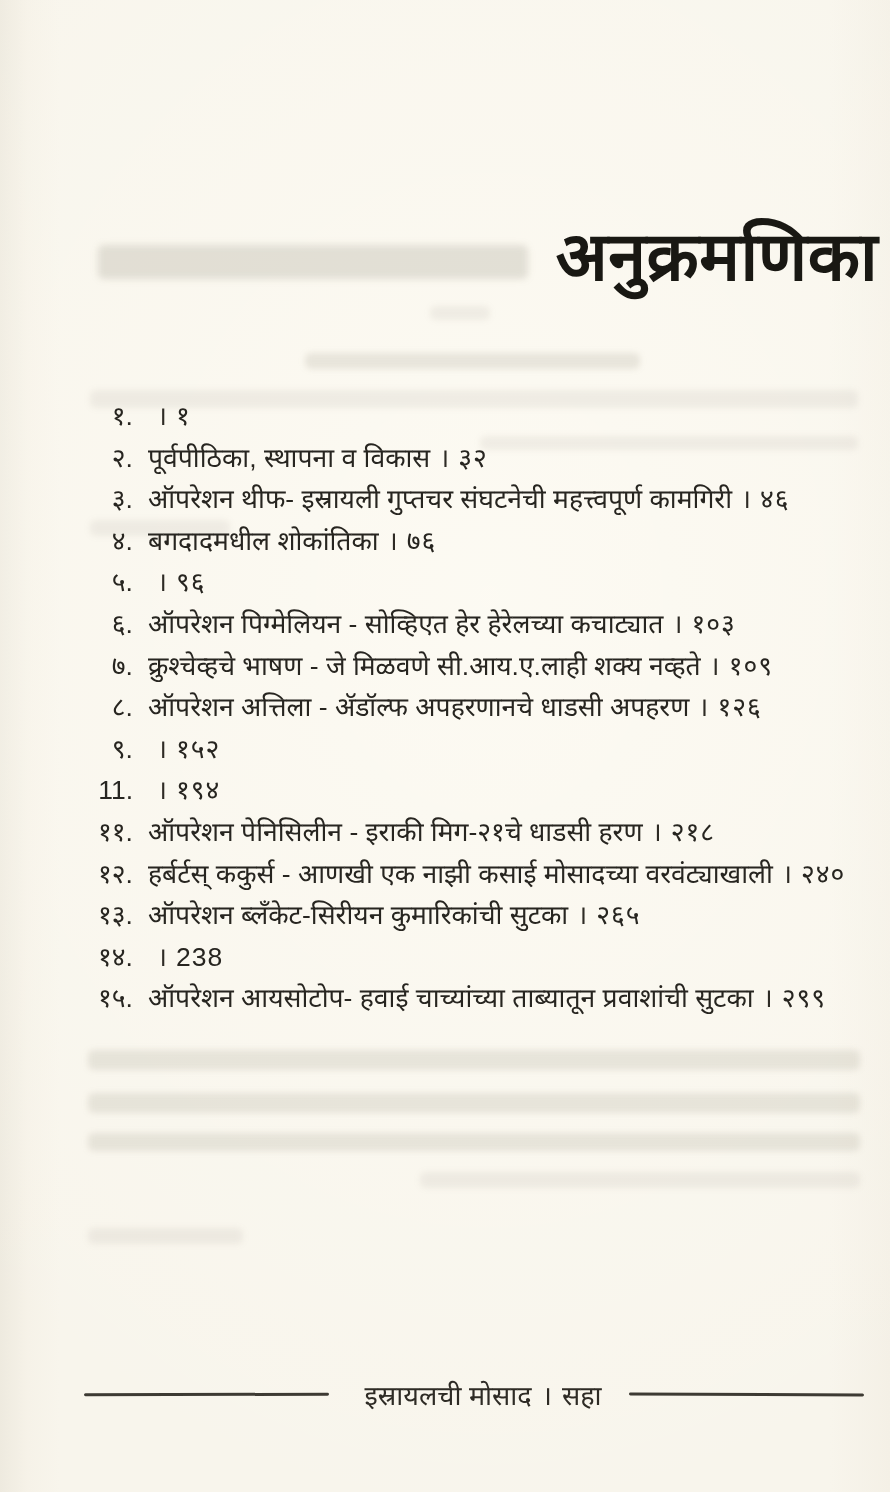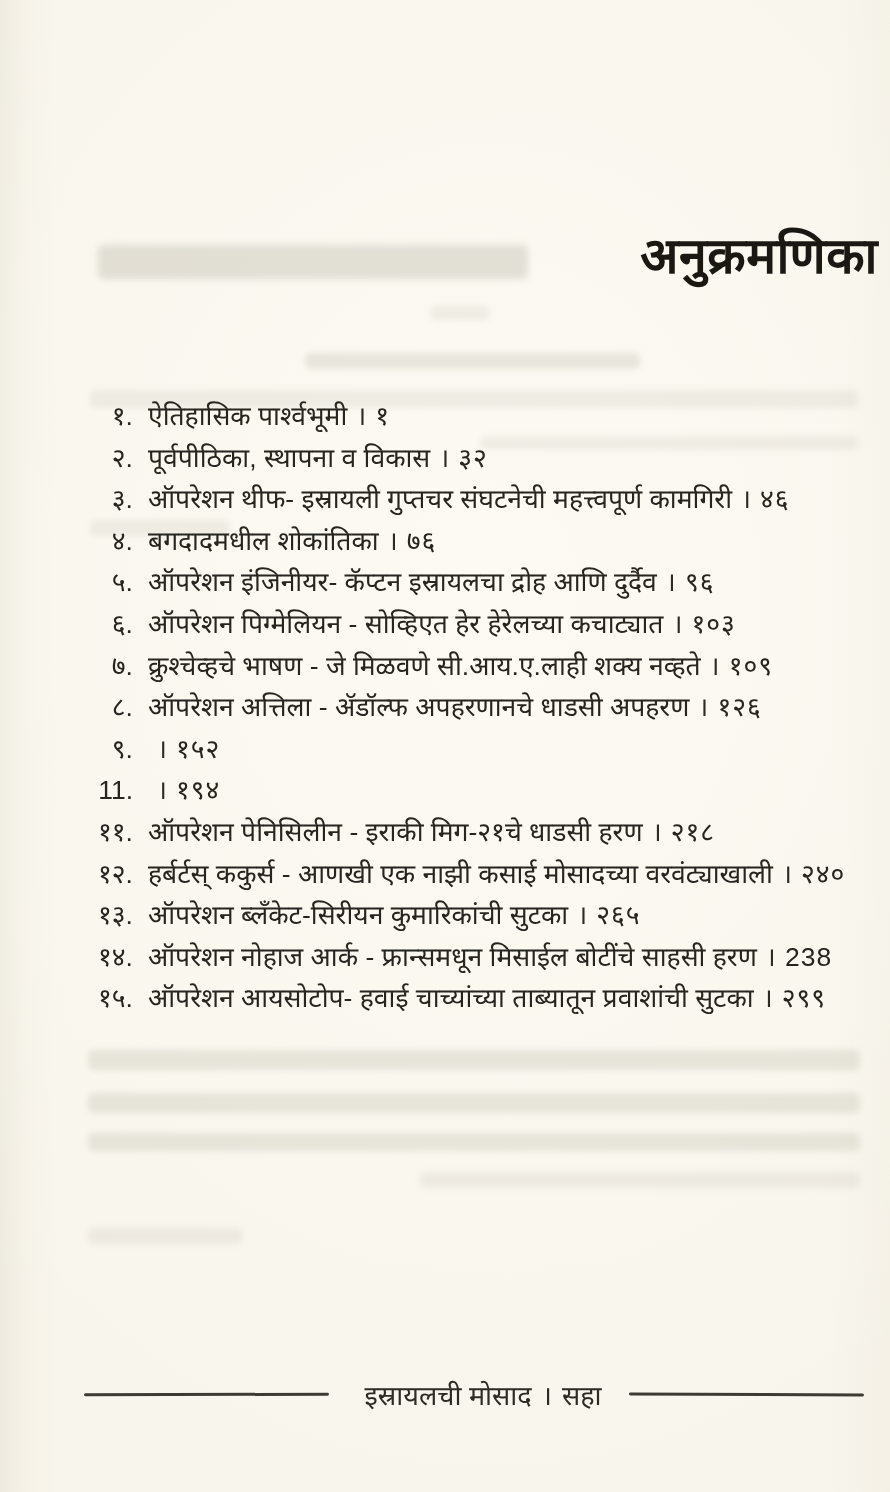--- a/index.html
+++ b/index.html
@@ -20,21 +20,21 @@
   .ghost{
     position:absolute;border-radius:6px;
     background:rgba(118,112,92,0.14);
     filter:blur(3px);
     pointer-events:none;
   }
   .ghost.bold{background:rgba(105,100,82,0.17);filter:blur(3.5px);}
   .ghost.faint{background:rgba(122,116,96,0.09);}
   .page-title{
     position:absolute;top:226px;right:12px;margin:0;
-    font-size:50px;line-height:60px;font-weight:bold;
+    font-size:68px;line-height:60px;font-weight:bold;
     color:#191813;letter-spacing:0.5px;white-space:nowrap;
   }
   .toc{
     position:absolute;top:399px;left:83px;right:8px;
     list-style:none;margin:0;padding:0;
   }
   .toc-row{
     display:flex;align-items:baseline;
     height:41.6px;
     font-size:26.5px;line-height:34px;
@@ -69,21 +69,20 @@
   <div class="ghost" style="top:1093px;left:88px;width:772px;height:20px;"></div>
   <div class="ghost" style="top:1133px;left:88px;width:772px;height:18px;"></div>
   <div class="ghost faint" style="top:1172px;left:420px;width:440px;height:16px;"></div>
   <div class="ghost faint" style="top:1228px;left:88px;width:155px;height:16px;"></div>
 
   <h1 class="page-title">अनुक्रमणिका</h1>
 
   <ol class="toc">
     <li class="toc-row">
       <span class="toc-num">१.</span>
-      <span class="toc-title">ऐतिहासिक पार्श्वभूमी</span>
       <span class="toc-sep">।</span>
       <span class="toc-page">१</span>
     </li>
 
     <li class="toc-row">
       <span class="toc-num">२.</span>
       <span class="toc-title">पूर्वपीठिका, स्थापना व विकास</span>
       <span class="toc-sep">।</span>
       <span class="toc-page">३२</span>
     </li>
@@ -97,21 +96,20 @@
 
     <li class="toc-row">
       <span class="toc-num">४.</span>
       <span class="toc-title">बगदादमधील शोकांतिका</span>
       <span class="toc-sep">।</span>
       <span class="toc-page">७६</span>
     </li>
 
     <li class="toc-row">
       <span class="toc-num">५.</span>
-      <span class="toc-title">ऑपरेशन इंजिनीयर- कॅप्टन इस्रायलचा द्रोह आणि दुर्दैव</span>
       <span class="toc-sep">।</span>
       <span class="toc-page">९६</span>
     </li>
 
     <li class="toc-row">
       <span class="toc-num">६.</span>
       <span class="toc-title">ऑपरेशन पिग्मेलियन - सोव्हिएत हेर हेरेलच्या कचाट्यात</span>
       <span class="toc-sep">।</span>
       <span class="toc-page">१०३</span>
     </li>
@@ -158,21 +156,20 @@
 
     <li class="toc-row">
       <span class="toc-num">१३.</span>
       <span class="toc-title">ऑपरेशन ब्लँकेट-सिरीयन कुमारिकांची सुटका</span>
       <span class="toc-sep">।</span>
       <span class="toc-page">२६५</span>
     </li>
 
     <li class="toc-row">
       <span class="toc-num">१४.</span>
-      <span class="toc-title">ऑपरेशन नोहाज आर्क - फ्रान्समधून मिसाईल बोटींचे साहसी हरण</span>
       <span class="toc-sep">।</span>
       <span class="toc-page">238</span>
     </li>
 
     <li class="toc-row">
       <span class="toc-num">१५.</span>
       <span class="toc-title">ऑपरेशन आयसोटोप- हवाई चाच्यांच्या ताब्यातून प्रवाशांची सुटका</span>
       <span class="toc-sep">।</span>
       <span class="toc-page">२९९</span>
     </li>

